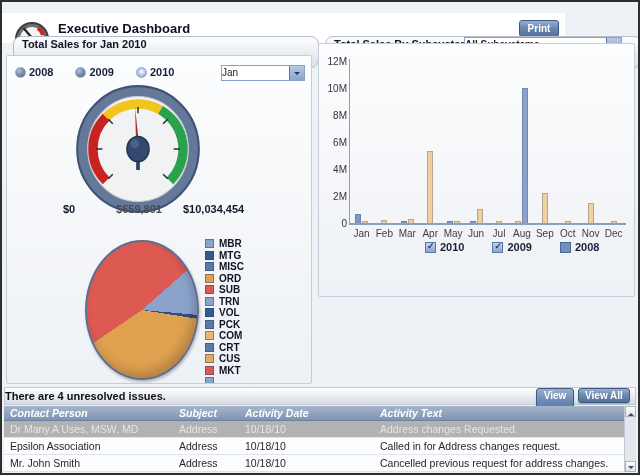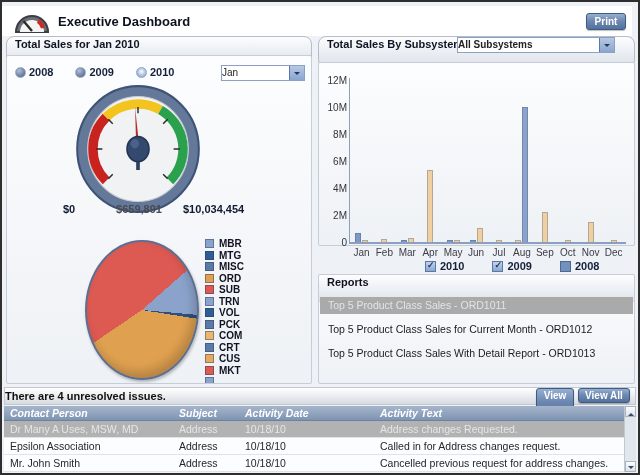--- a/index.html
+++ b/index.html
@@ -3,45 +3,45 @@
 <meta charset="utf-8">
 <style>
   * { margin:0; padding:0; box-sizing:border-box; }
   html,body { background:#888; }
   .app {
     position:relative; width:640px; height:475px;
     border:2px solid #2e2e2e; background:#eef1f5; overflow:hidden;
     font-family:"Liberation Sans", sans-serif;
   }
   
-  .topbar { position:absolute; left:0; top:4px; width:630px; height:30px; background:#fff; }
+  .topbar { position:absolute; left:0; top:11px; width:563px; height:30px; background:#fff; }
   .logo { position:absolute; left:12px; top:4px; }
   .app-title { position:absolute; left:56px; top:8px; font-size:13px; font-weight:bold; color:#0c1220; }
   .btn {
     display:inline-block; text-align:center; color:#fff; font-weight:bold; font-size:10px;
     background:linear-gradient(#97aecf,#6d89b2 45%,#53719c);
     border:1px solid #3c5a82; border-radius:3px; cursor:pointer;
     box-shadow:0 1px 1px rgba(0,0,0,.25);
   }
   .print-btn { position:absolute; right:6px; top:7px; width:40px; height:17px; line-height:15px; }
   
   .phead {
     position:absolute; height:32px; background:linear-gradient(#fdfdfe,#e9edf2 55%,#dce1e8);
     border:1px solid #b4bdc9; border-radius:8px; font-size:11px; font-weight:bold;
-    color:#101322; line-height:15px; padding-left:8px;
+    color:#101322; line-height:15px; padding-left:8px;margin-left:7px;
   }
   
   .dropdown { position:absolute; height:16px; background:#fff; border:1px solid #8aa0c4; display:flex; }
   .dd-value { flex:1; font-size:10px; color:#222; line-height:14px; overflow:hidden; }
   .dd-btn { width:15px; background:linear-gradient(#b7c9e4,#8aa6cf); border-left:1px solid #5878a8; position:relative; cursor:pointer; }
   .dd-btn::after { content:""; position:absolute; left:4px; top:6px; border:3px solid transparent; border-top-color:#23385c; }
   
   .panel { position:absolute; background:linear-gradient(#fcfdfe,#eef1f5); border:1px solid #c4cdd8; border-radius:2px; }
   #sales-panel { left:4px; top:53px; width:306px; height:329px; overflow:hidden; }
-  #bar-panel   { left:316px; top:60px; width:317px; height:184px; }
+  #bar-panel   { left:316px; top:41px; width:317px; height:254px; }
   #reports-panel { left:316px; top:272px; width:317px; height:110px; }
   
   .years { position:absolute; left:8px; top:10px; display:flex; gap:22px; }
   .year { display:flex; align-items:center; gap:3px; font-size:11px; font-weight:bold; color:#16203a; }
   .radio { width:11px; height:11px; border-radius:50%; background:radial-gradient(circle at 35% 30%,#aebfd8,#64799f 70%,#4a5f86); border:1px solid #9aa6b8; cursor:pointer; }
   .radio.sel { background:radial-gradient(circle at 50% 40%,#ffffff,#b9cbe6 45%,#7d99c4); border:1px solid #8fa6c6; }
   #month-dd { left:214px; top:9px; width:84px; }
   
   .gauge-wrap { position:absolute; left:66px; top:28px; }
   .glabel { position:absolute; font-size:11px; font-weight:bold; color:#101a30; }
@@ -304,28 +304,20 @@
           <div class="cb check"></div>
           <div>2009</div>
         </div>
         <div class="toggle">
           <div class="cb solid"></div>
           <div>2008</div>
         </div>
       </div>
   </div>
 
-  <div class="panel" id="reports-panel">
-    <div class="phead rep-head">Reports</div>
-    <div id="reports-list">
-        <div class="rep-item sel" style="top: 22px;">Top 5 Product Class Sales - ORD1011</div>
-        <div class="rep-item" style="top: 46px;">Top 5 Product Class Sales for Current Month - ORD1012</div>
-        <div class="rep-item" style="top: 70px;">Top 5 Product Class Sales With Detail Report - ORD1013</div>
-      </div>
-  </div>
 
   <div class="issues">
     <span>There are 4 unresolved issues.</span>
   </div>
   <div class="btn" id="view-btn">View</div>
   <div class="btn" id="viewall-btn">View All</div>
 
   <div class="table">
     <div class="thead" id="thead">
         <div class="col-0">Contact Person</div>

